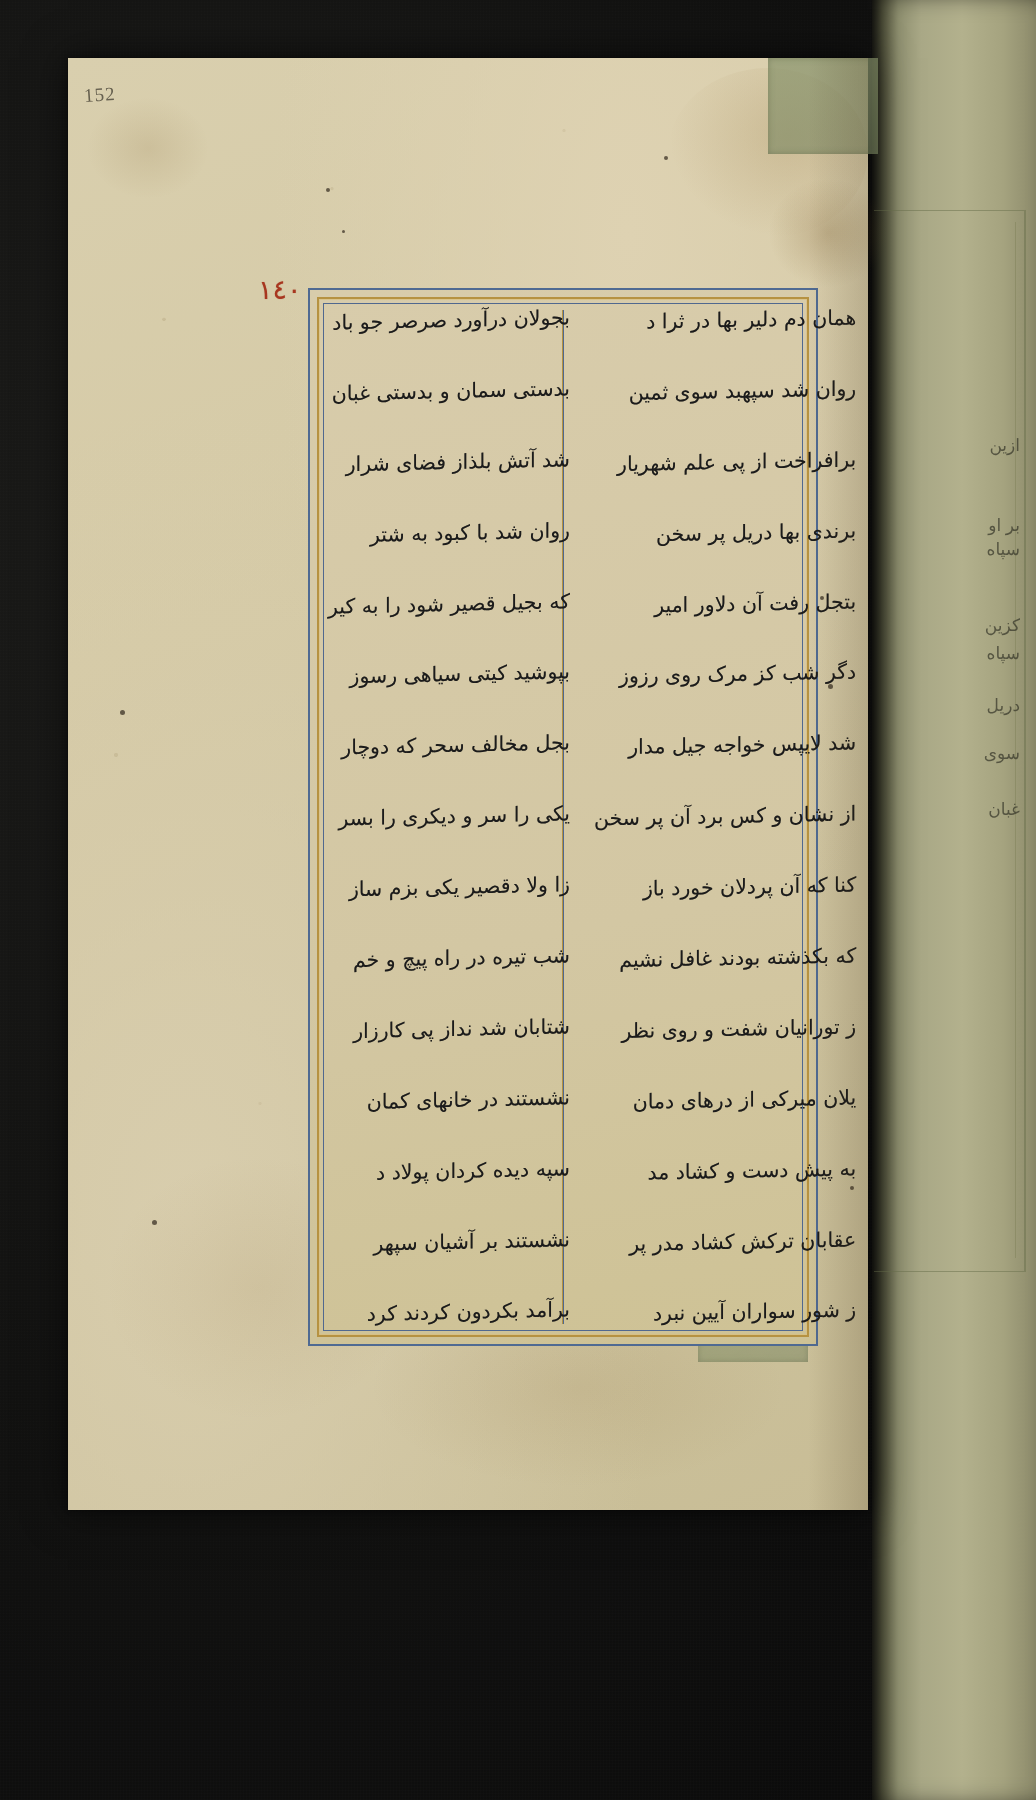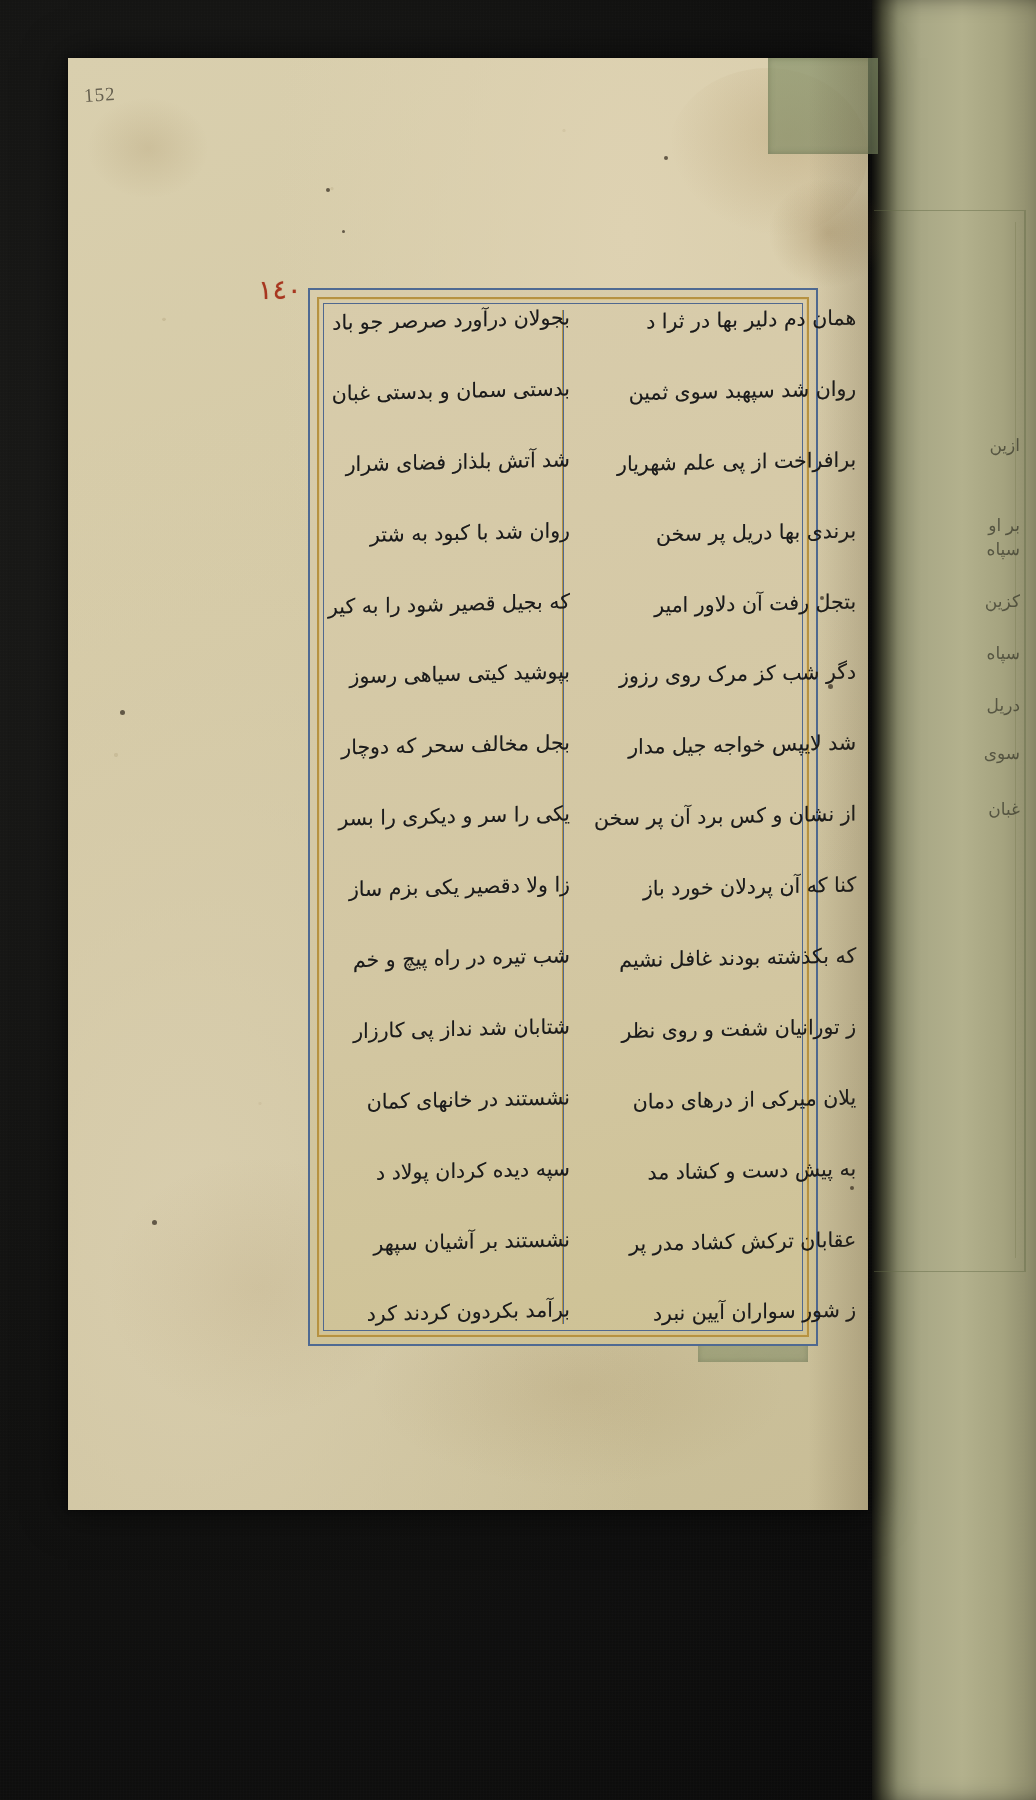--- a/index.html
+++ b/index.html
@@ -246,21 +246,21 @@
 <body>
 
 <div class="backdrop"></div>
 
 <div class="next-page">
   <div class="np-rule"></div>
   <div class="np-rule2"></div>
   <div class="np-text">ازین</div>
   <div class="np-text" style="top:500px">بر او</div>
   <div class="np-text" style="top:524px">سپاه</div>
-  <div class="np-text" style="top:576px">کزین</div>
+  <div class="np-text" style="top:600px">کزین</div>
   <div class="np-text" style="top:628px">سپاه</div>
   <div class="np-text" style="top:680px">دریل</div>
   <div class="np-text" style="top:728px">سوی</div>
   <div class="np-text" style="top:784px">غبان</div>
 </div>
 
 <div class="folio">
 
   <div class="stain s1"></div>
   <div class="stain s2"></div>

